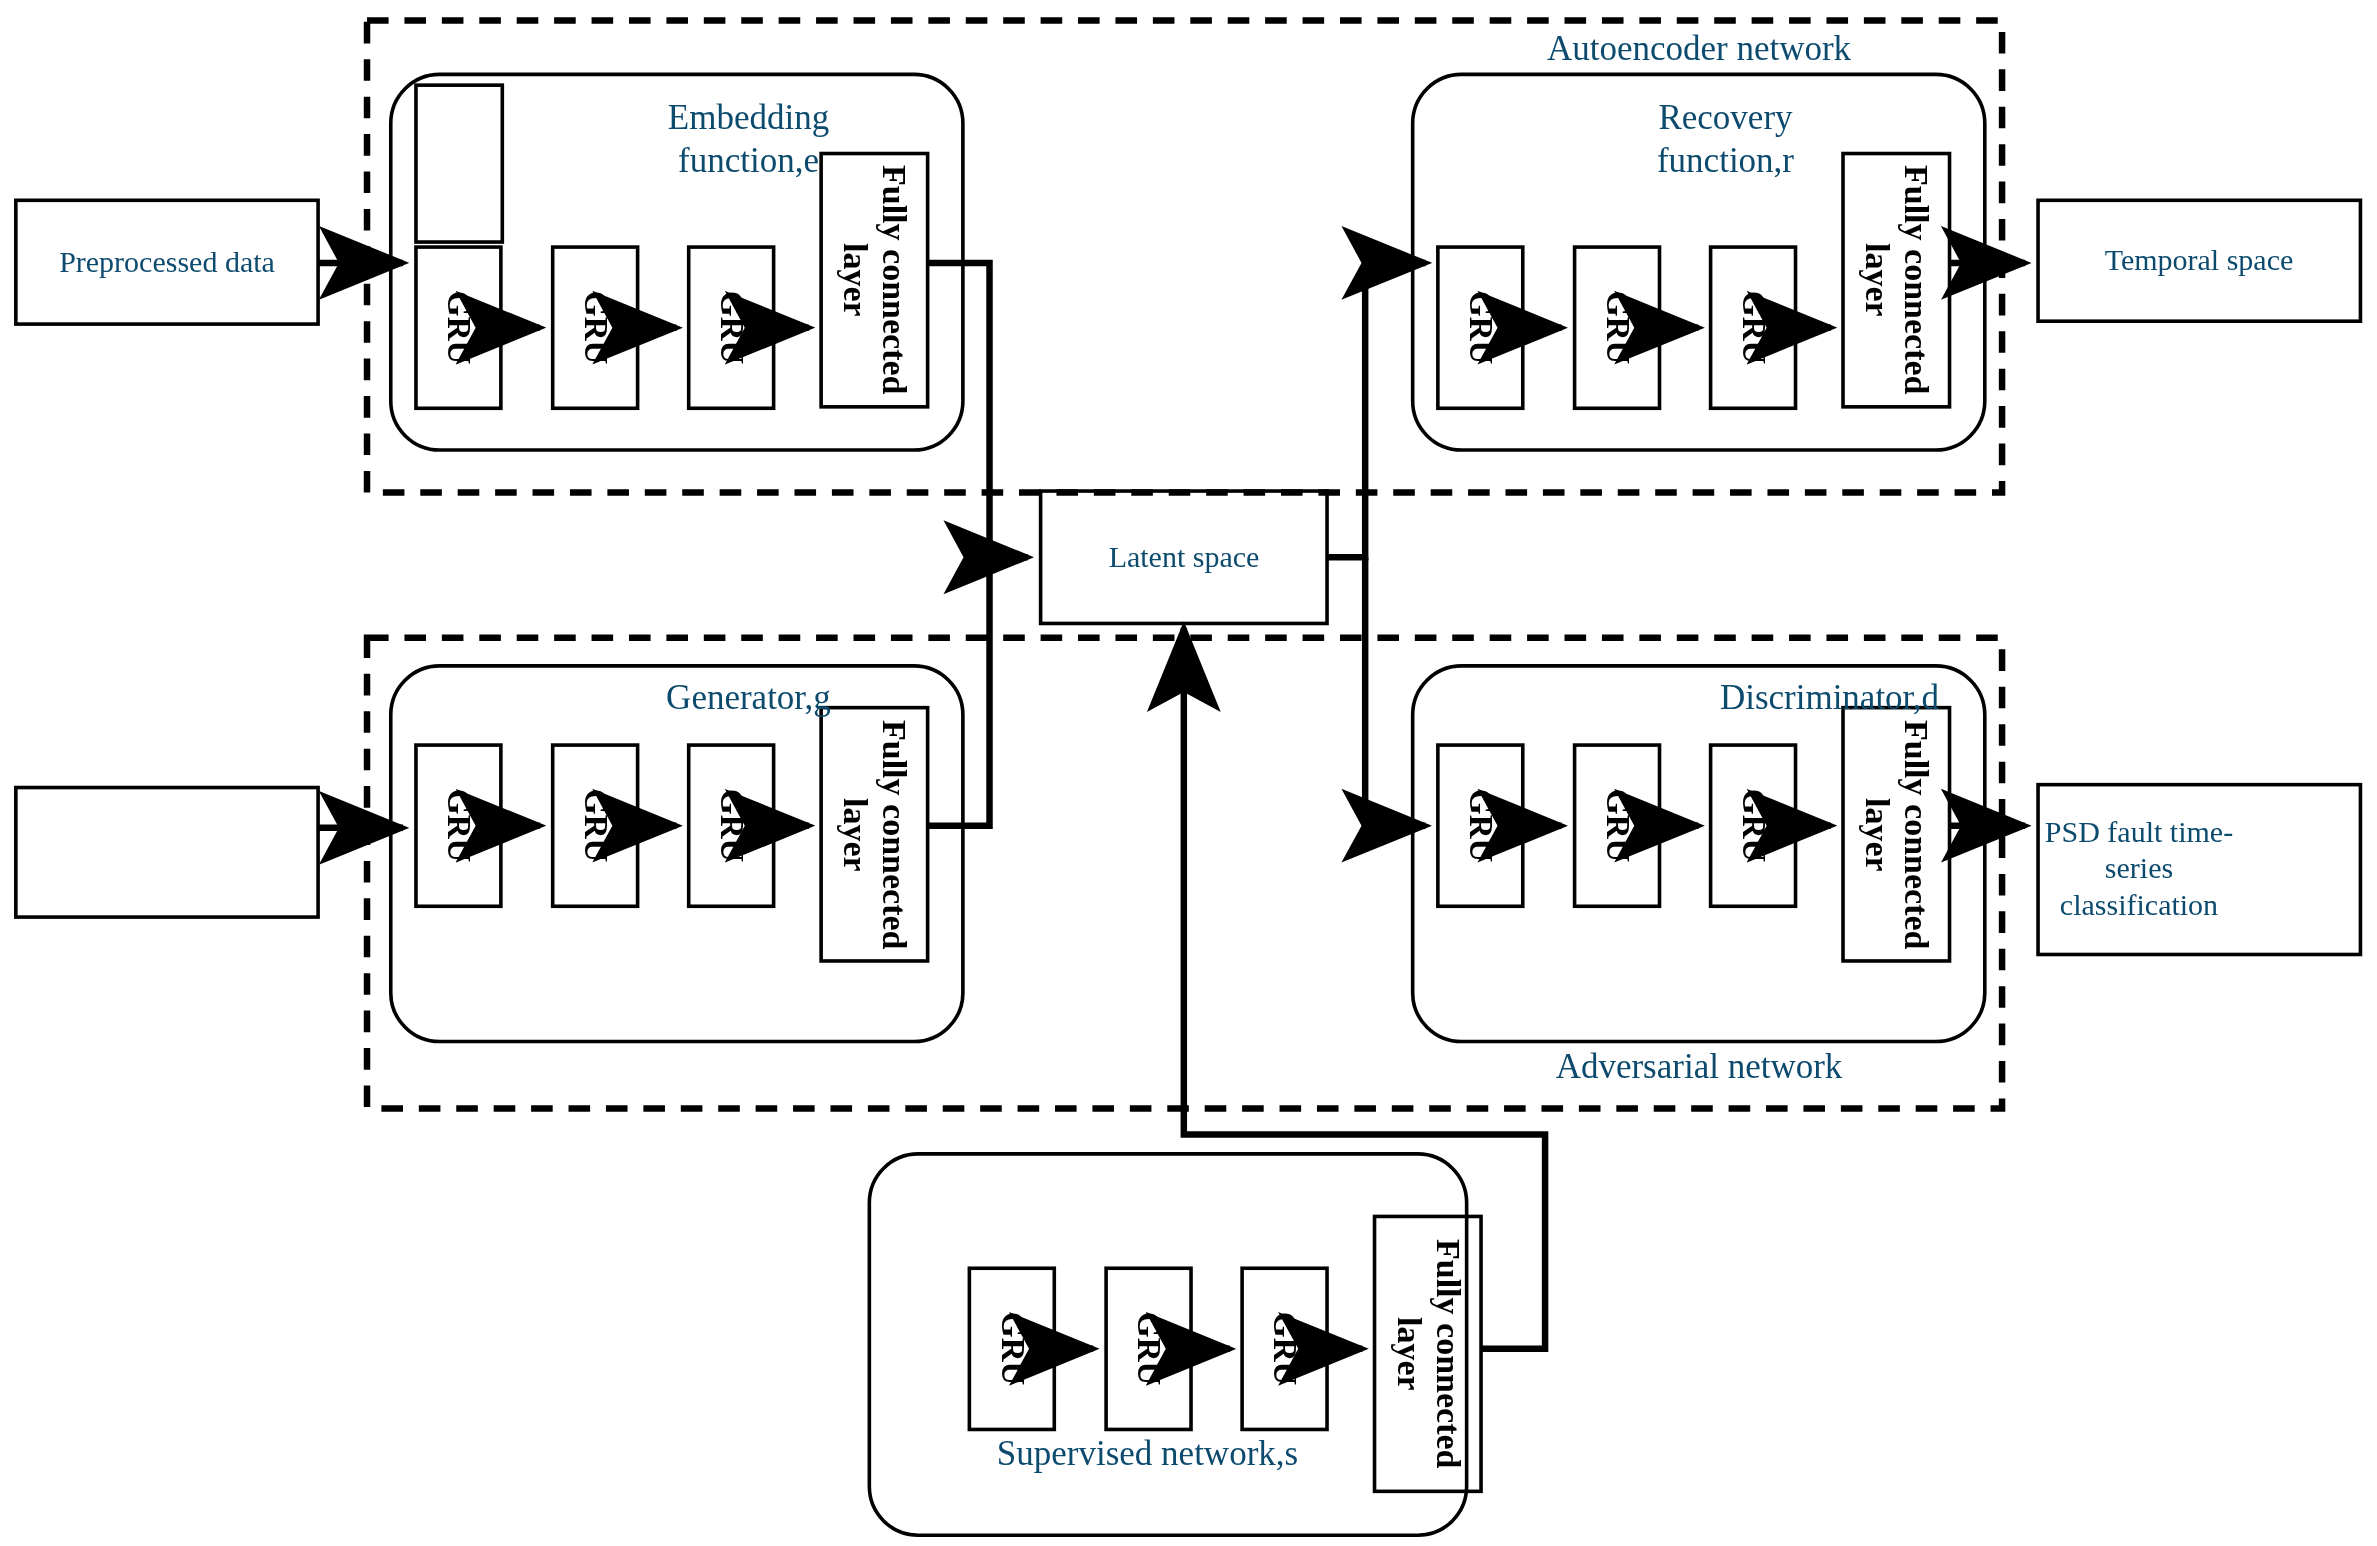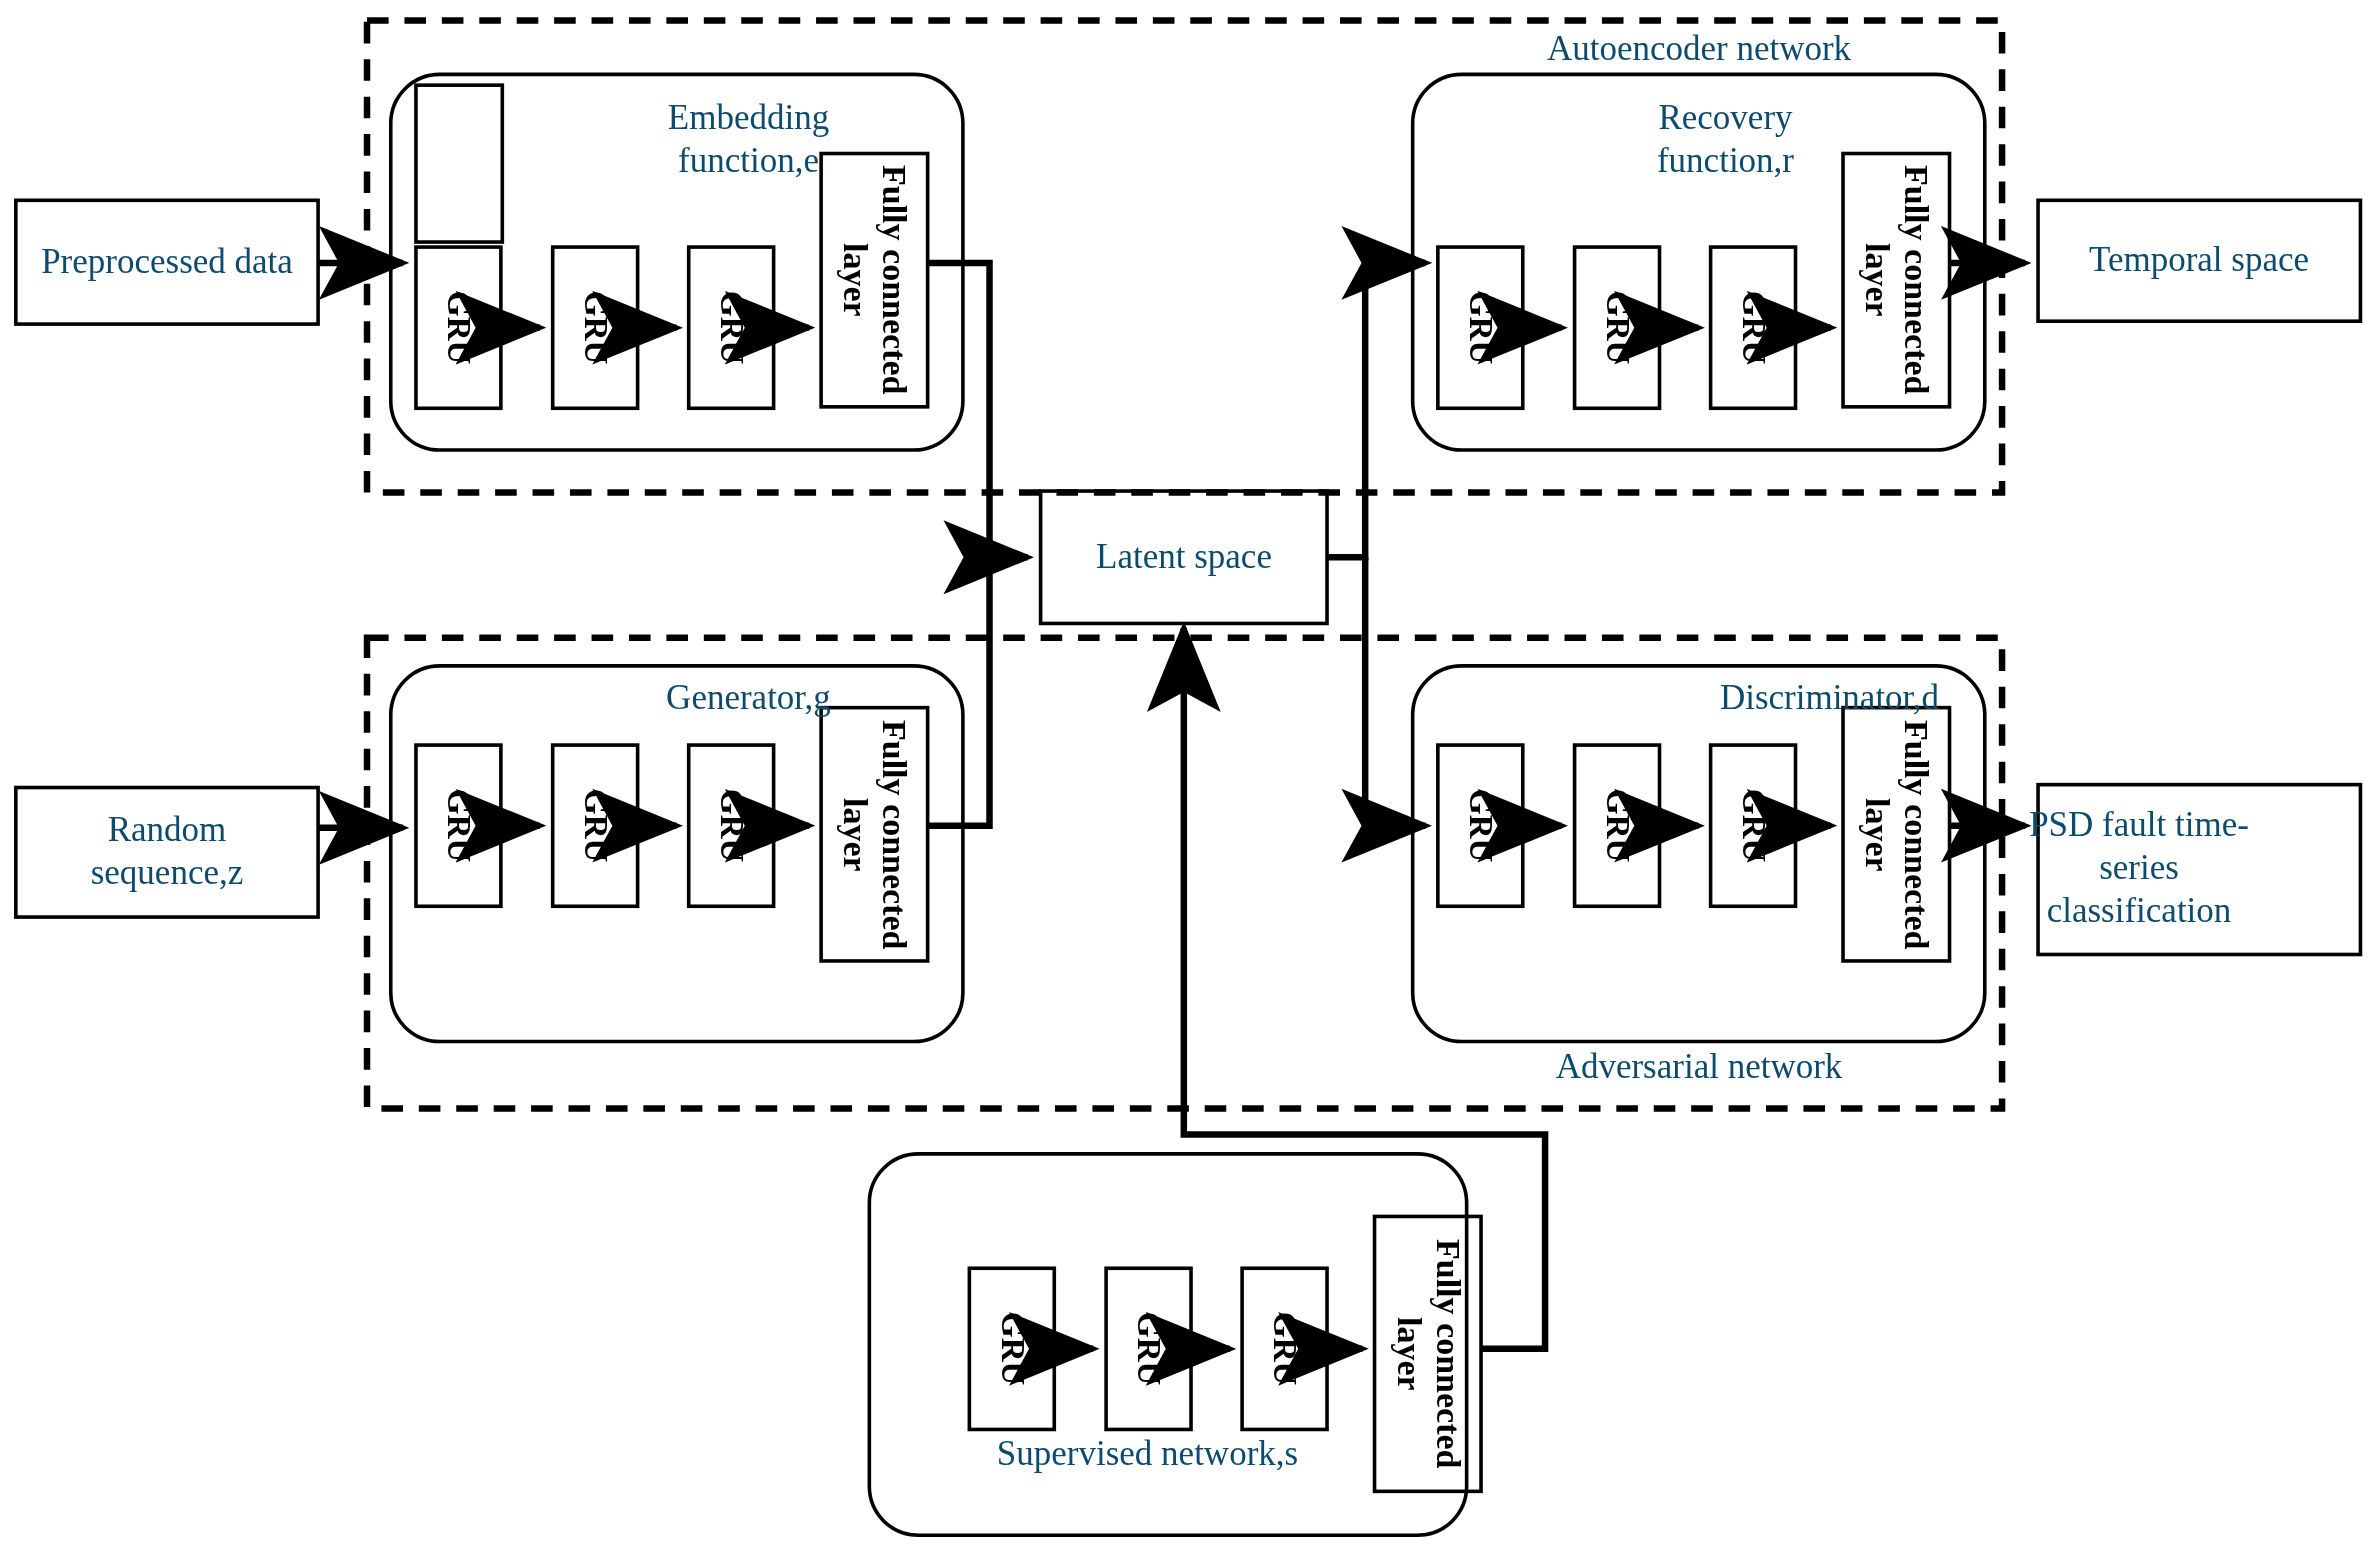--- a/index.html
+++ b/index.html
@@ -16,21 +16,21 @@
   .lbl{
     position:absolute;
     color:#0c4a6e;
     text-align:center;
     line-height:1.22;
     white-space:pre-line;
     display:flex;
     align-items:center;
     justify-content:center;
   }
-  .lbl-box{font-size:35px;}
+  .lbl-box{font-size:30px;}
   .lbl-group{font-size:35px;}
   .lbl-vert{
     position:absolute;
     font-size:34px;
     color:#000;
     display:flex;
     align-items:center;
     justify-content:center;
     writing-mode:vertical-rl;
     text-orientation:mixed;
@@ -145,22 +145,20 @@
       <path d="M1465,1874 L1519,1874" marker-end="url(#ah)"></path>
       <path d="M1655,1874 L1709,1874" marker-end="url(#ah)"></path>
       <path d="M1844,1874 L1893,1874" marker-end="url(#ah)"></path>
 
       <path d="M2058,1874 L2147,1874 L2147,1576 L1645,1576 L1645,872" marker-end="url(#ah)"></path>
     </g>
   </svg>
 
   <div class="lbl lbl-box" style="left:16px;top:200px;width:302px;height:124px;">Preprocessed data</div>
 
-  <div class="lbl lbl-box" style="left:16px;top:787px;width:302px;height:130px;">Random
-sequence,z</div>
 
   <div class="lbl lbl-box" style="left:1041px;top:491px;width:286px;height:132px;">Latent space</div>
 
   <div class="lbl lbl-box" style="left:2038px;top:200px;width:322px;height:121px;">Temporal space</div>
 
   <div class="lbl lbl-box" style="left:1978px;top:782px;width:322px;height:173px;">PSD fault time-
 series
 classification</div>
 
   <div class="lbl lbl-group" style="left:1413px;top:27px;width:572px;height:45px;">Autoencoder network</div>

